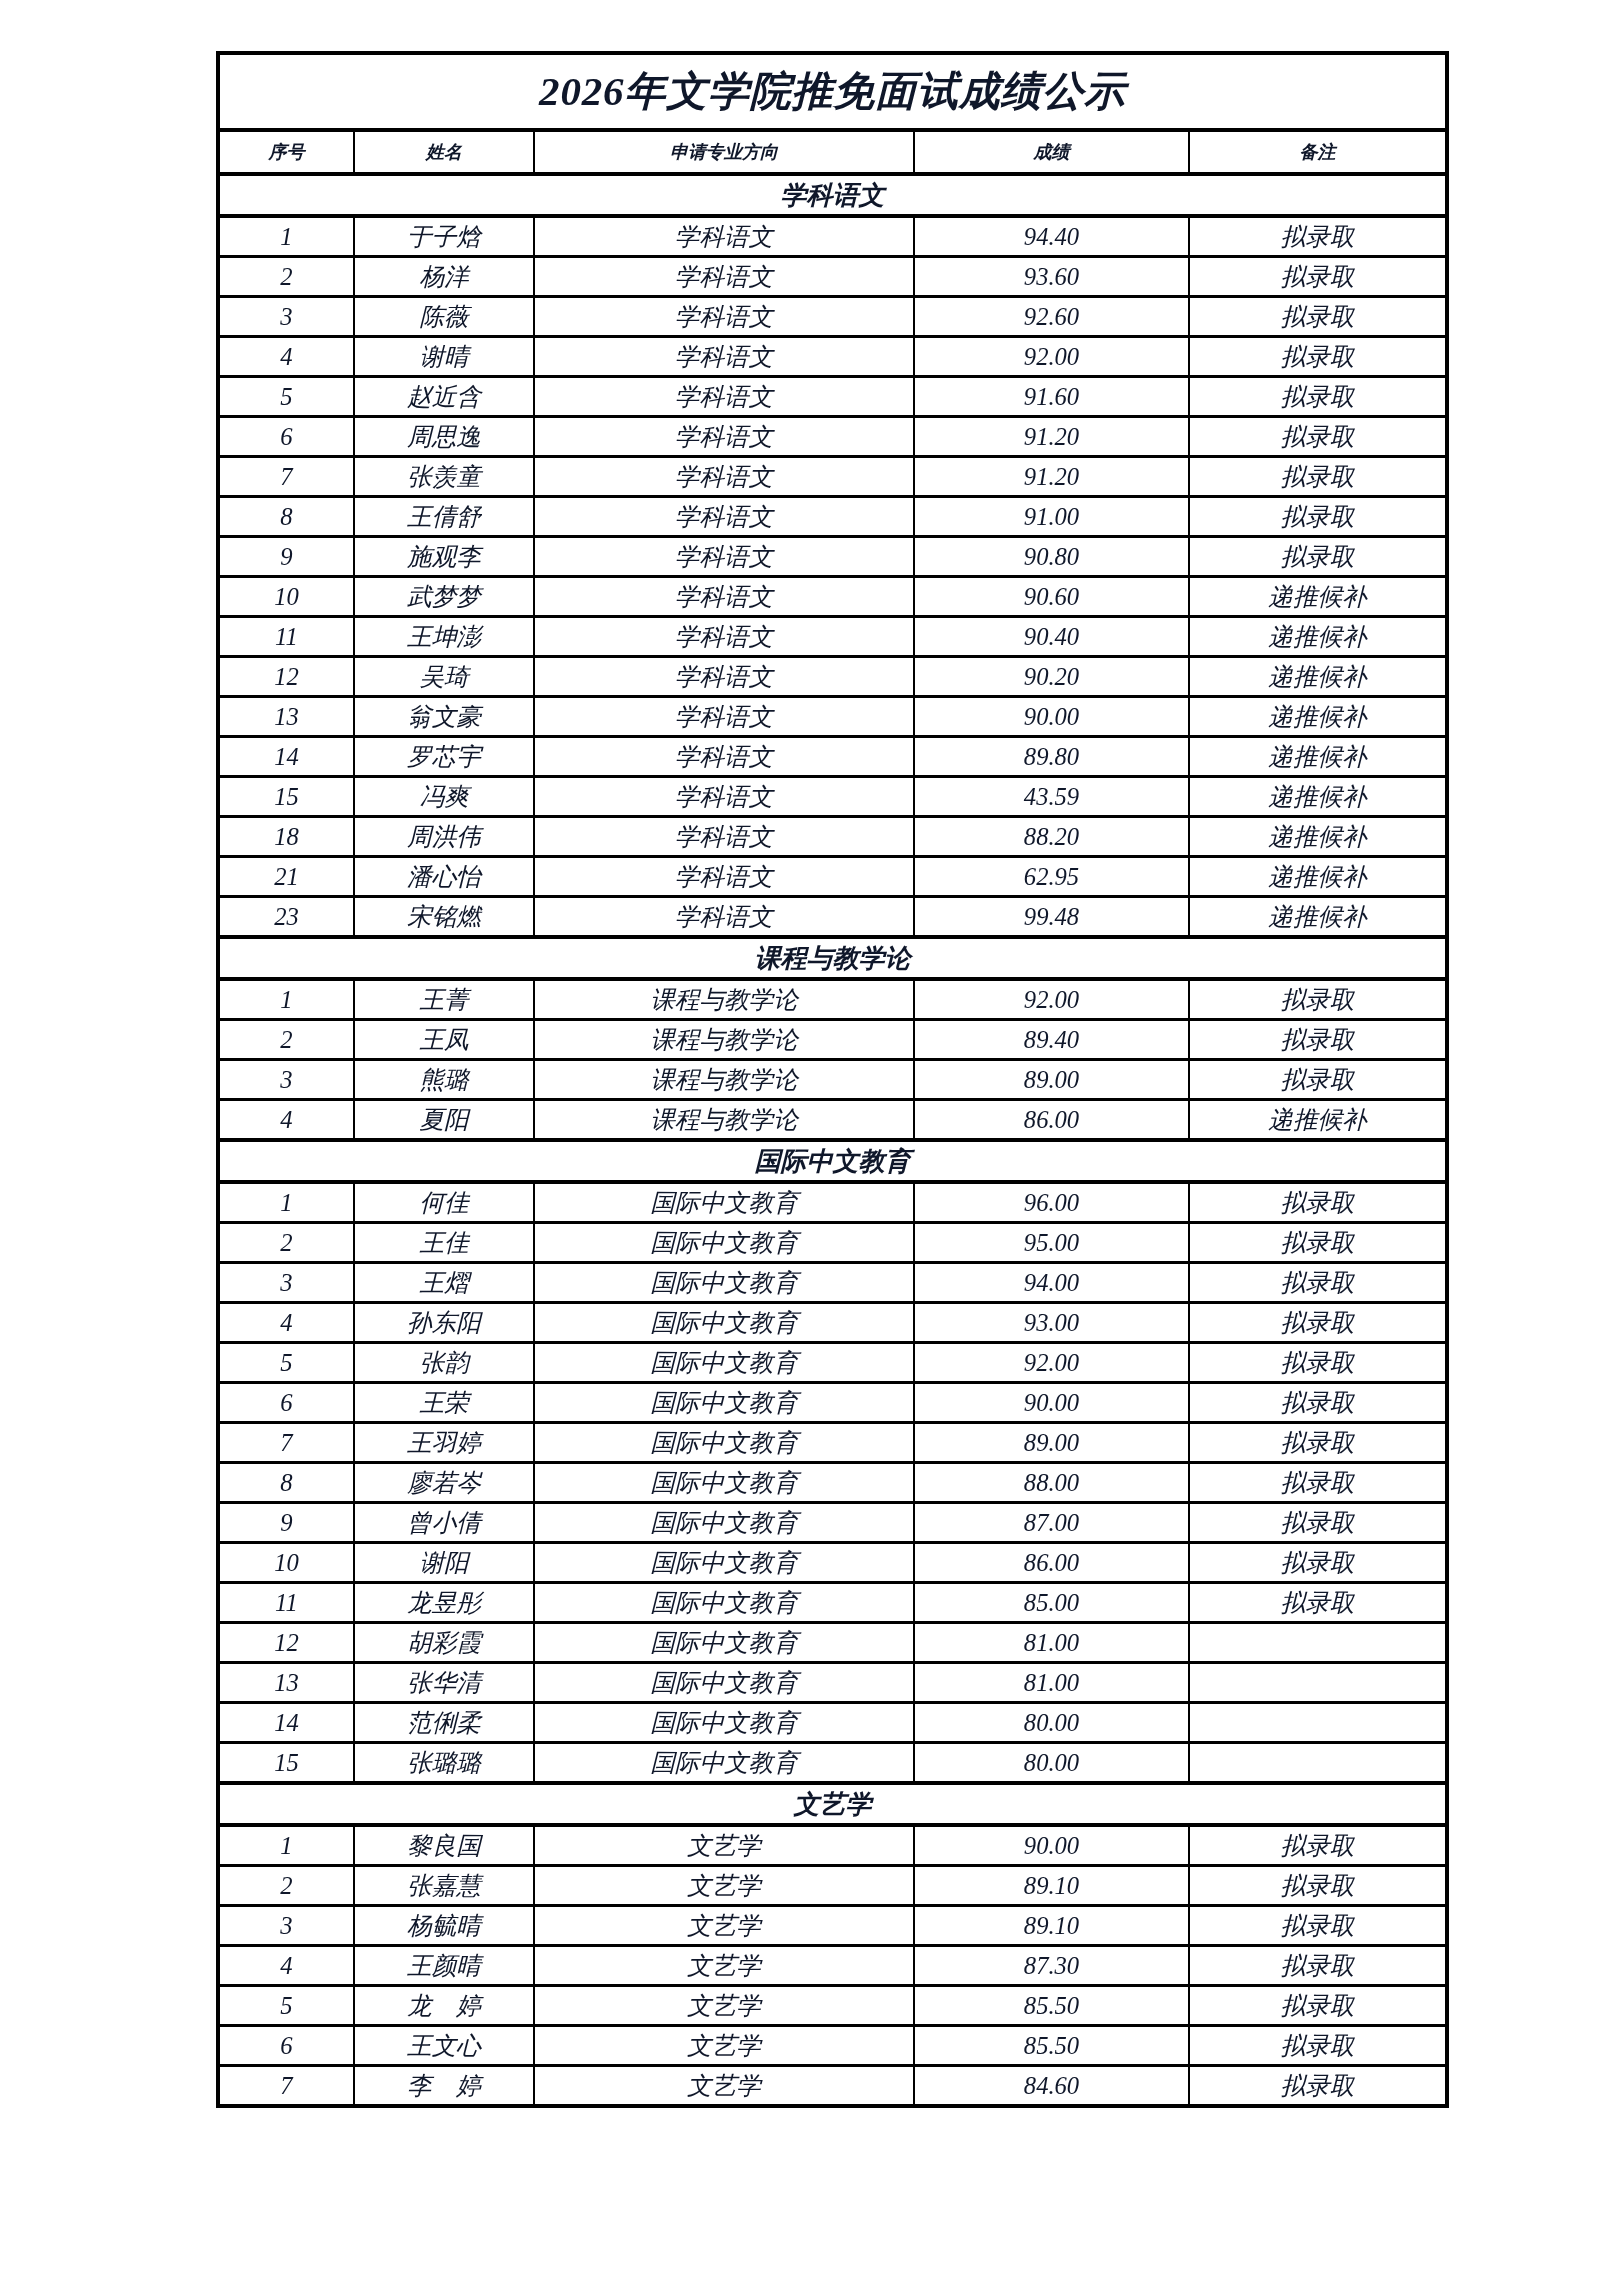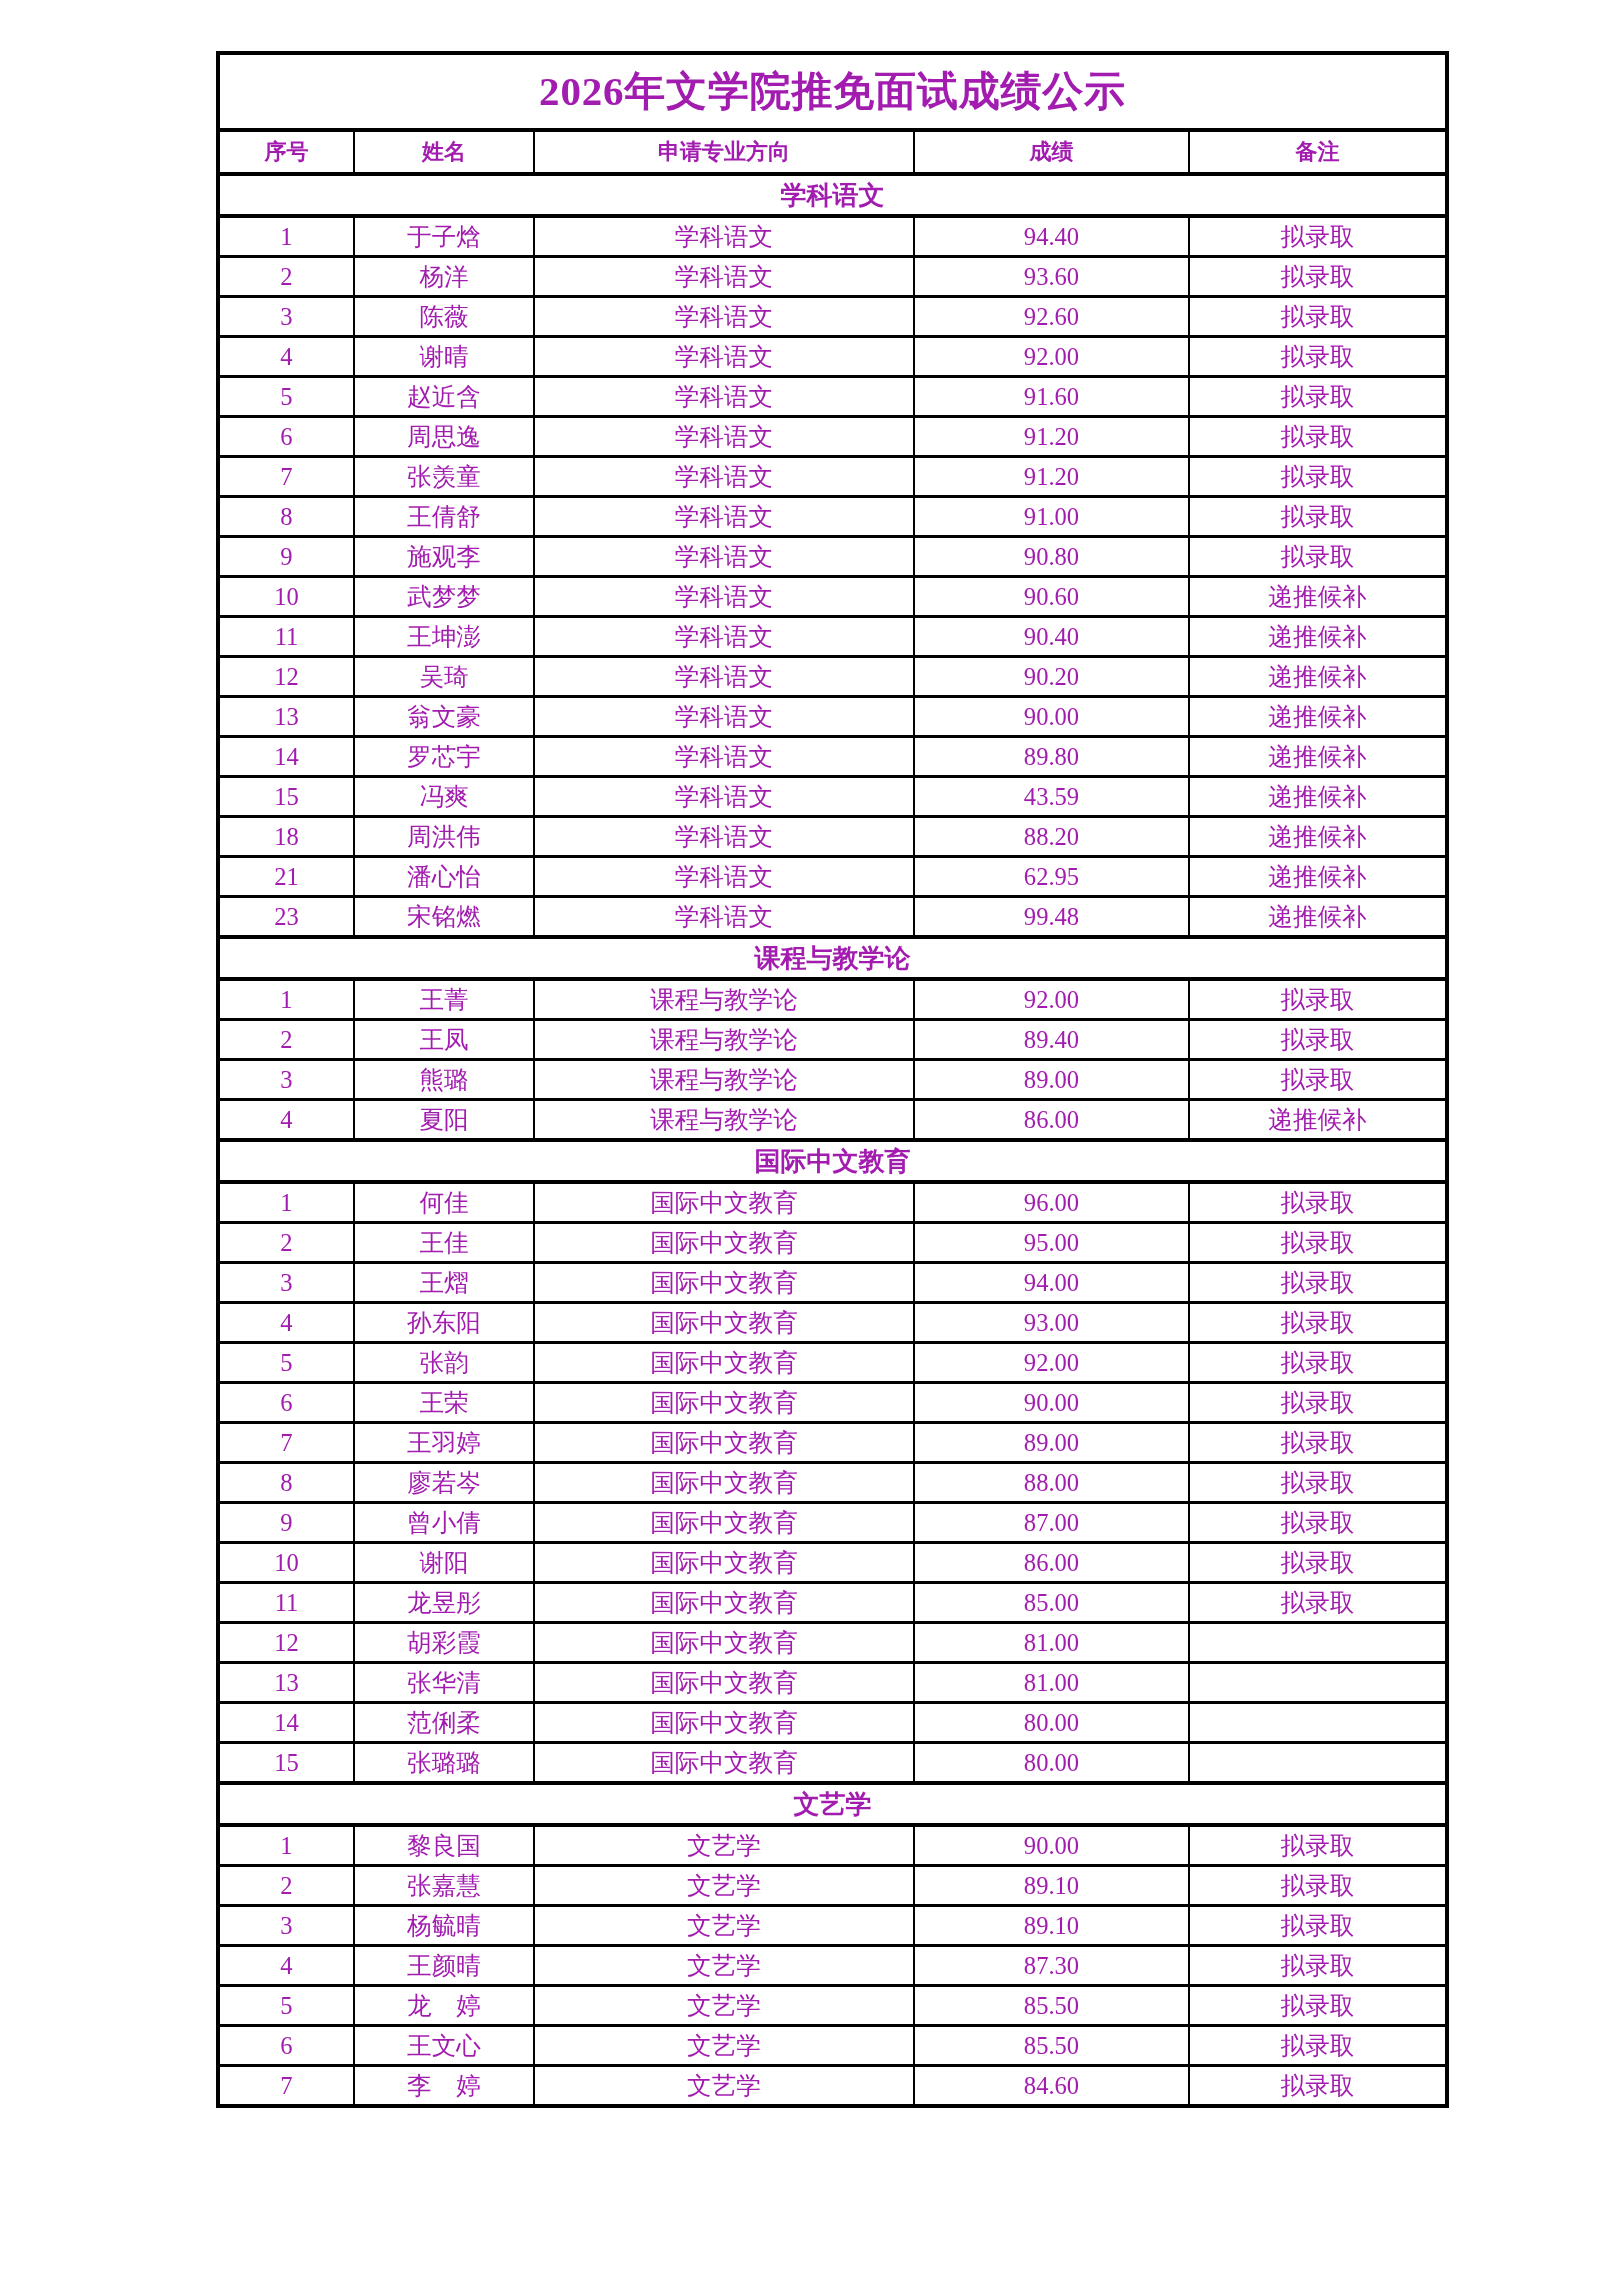--- a/index.html
+++ b/index.html
@@ -6,21 +6,22 @@
     margin: 0;
     padding: 0;
     background: #ffffff;
   }
   .sheet {
     position: relative;
     width: 1342px;
     height: 2295px;
     background: #ffffff;
     font-family: "Liberation Serif", "DejaVu Serif", serif;
-    color: #a21caf;
+    color: #0f172a;
+    font-style: italic;
   }
   .table-wrap {
     position: absolute;
     left: 216px;
     top: 51px;
     width: 1230px;
   }
   table.results {
     width: 100%;
     border-collapse: collapse;
@@ -39,21 +40,21 @@
   }
   tr.title-row td {
     height: 73px;
     font-size: 41px;
     font-weight: bold;
     border-bottom-width: 4px;
     letter-spacing: 0.8px;
   }
   tr.header-row td {
     height: 40px;
-    font-size: 22px;
+    font-size: 18px;
     font-weight: bold;
     border-bottom-width: 4px;
   }
   tr.section-row td {
     height: 38px;
     font-size: 26px;
     font-weight: bold;
     border-top-width: 4px;
     border-bottom-width: 4px;
   }

